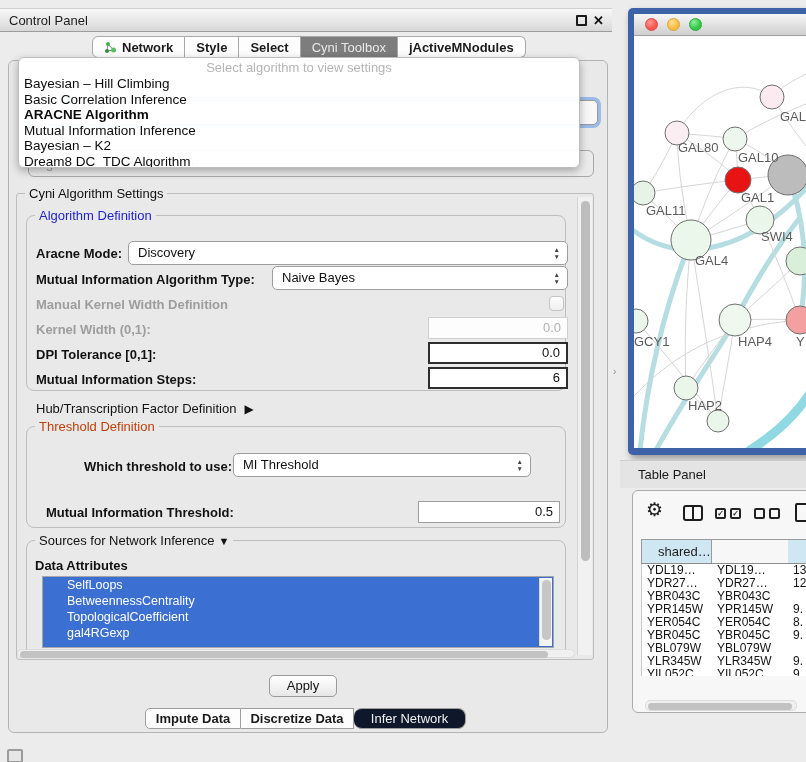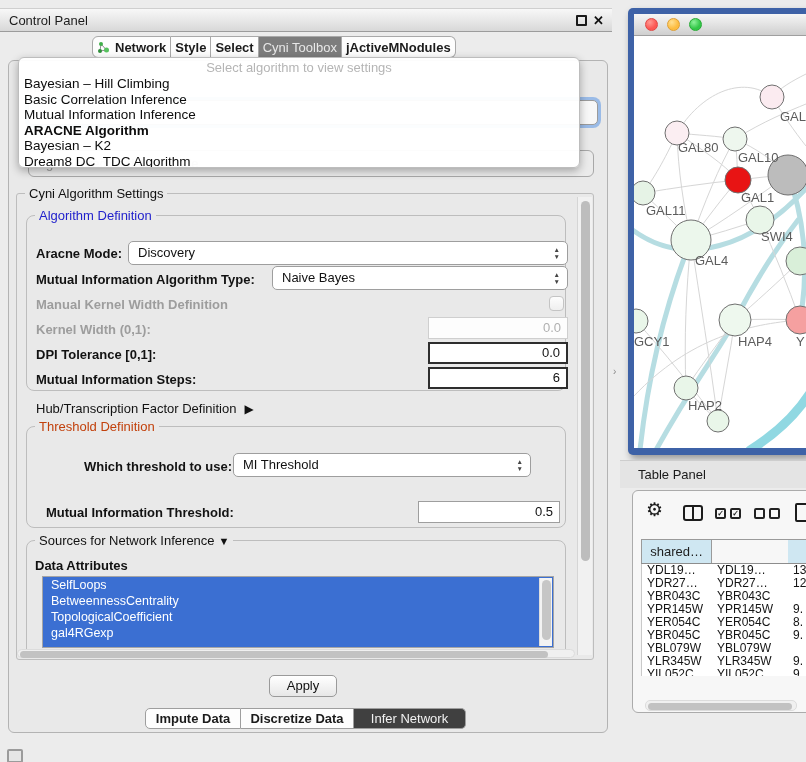--- a/index.html
+++ b/index.html
@@ -13,21 +13,21 @@
     background:linear-gradient(#f8f8f8,#d8d8d8); border-top:1px solid #cfcfcf;
     border-bottom:1px solid #9c9c9c; display:flex; align-items:center; }
   .titlebar .t { font-size:13px; color:#1c1c1c; padding-left:9px; flex:1; }
   .tb-ico { width:13px; height:13px; margin-right:6px; cursor:pointer; }
   .float-ico { border:2px solid #1a1a1a; width:11px; height:11px; border-radius:1px; }
   .close-ico { font-size:13px; font-weight:bold; color:#111; line-height:13px; }
 
   .tabrow { left:92px; top:36px; height:22px; display:flex; z-index:3; }
   .tab { background:#fdfdfd; border:1px solid #a9a9a9; border-left:none;
     font-size:13px; font-weight:bold; color:#1b1b1b; display:flex; align-items:center;
-    justify-content:center; padding:0 4px; cursor:pointer; }
+    justify-content:center; padding:0 11px; cursor:pointer; }
   .tab:first-child { border-left:1px solid #a9a9a9; border-radius:6px 0 0 6px; }
   .tab:last-child { border-radius:0 6px 6px 0; }
   .tab.sel { background:#7d7d7d; color:#e8e8e8; font-weight:normal; }
   .net-ico { margin-right:5px; display:inline-flex; }
 
   .outer-panel { left:8px; top:60px; width:600px; height:673px; background:#e9e9e9;
     border:1px solid #b3b3b3; border-radius:6px; }
 
   
   .ghost-label { color:#a9a9a9; font-size:13px; z-index:1; }
@@ -68,21 +68,21 @@
   .tfield.dark { border:2px solid #2e2e2e; line-height:18px; }
   .tfield.dis { border:1px solid #cfcfcf; background:#fdfdfd; color:#b0b0b0; }
   .cbox { position:absolute; width:15px; height:15px; border:1px solid #c4c4c4;
     border-radius:4px; background:linear-gradient(#fdfdfd,#efefef); }
   .arrow-r { display:inline-block; margin-left:8px; color:#111; font-size:12px; }
   .arrow-d { display:inline-block; margin-left:4px; color:#111; font-size:11px; }
   .plainlabel { position:absolute; font-size:13px; color:#121212; white-space:nowrap; }
 
   .attr-list { position:absolute; background:#fff; border:1px solid #a5a5a5; overflow:hidden; }
   .attr-item { height:16px; line-height:16px; font-size:12.5px; color:#fff;
-    background:#3b6fd2; padding-left:8px; cursor:pointer; white-space:nowrap; }
+    background:#3b6fd2; padding-left:24px; cursor:pointer; white-space:nowrap; }
   .list-vscroll { position:absolute; right:1px; top:1px; width:13px; bottom:1px;
     background:#f3f3f3; border-left:1px solid #ddd; }
   .list-vthumb { position:absolute; left:2px; top:2px; width:9px; height:60px;
     background:#c6c6c6; border-radius:5px; }
 
   .vscroll { left:577px; top:197px; width:15px; height:458px; background:#f1f1f1;
     border-left:1px solid #d5d5d5; z-index:2; }
   .vthumb { position:absolute; left:2.5px; top:4px; width:9px; height:360px;
     background:#bdbdbd; border-radius:5px; }
   .hscroll-track { position:absolute; background:#f0f0f0; border:1px solid #dcdcdc;
@@ -94,21 +94,21 @@
     background:linear-gradient(#ffffff,#e7e7e7); border:1px solid #9a9a9a;
     border-radius:5px; font-size:13px; color:#111; text-align:center; line-height:20px;
     cursor:pointer; }
 
   .bottom-tabs { left:145px; top:708px; height:21px; display:flex; z-index:3; }
   .btab { background:#fdfdfd; border:1px solid #9e9e9e; border-left:none; font-size:13px;
     font-weight:bold; color:#1b1b1b; display:flex; align-items:center; justify-content:center;
     cursor:pointer; }
   .btab:first-child { border-left:1px solid #9e9e9e; border-radius:5px 0 0 5px; }
   .btab:last-child { border-radius:0 5px 5px 0; }
-  .btab.sel { background:#404040; color:#f1f1f1; font-weight:normal; }
+  .btab.sel { background:#0f172a; color:#f1f1f1; font-weight:normal;border-radius:8px; }
 
   .mini-box { left:7px; top:749px; width:16px; height:14px; border:2px solid #9b9b9b;
     border-radius:2px; background:#e6e6e6; }
   .resize-chev { left:613px; top:366px; font-size:10px; color:#8a8a8a; }
 
   
   .net-frame { left:628px; top:8px; width:180px; height:447px; background:#3e62a7;
     border-top-left-radius:5px; border-bottom-left-radius:5px;
     box-shadow:2px 4px 7px rgba(0,0,0,.35); }
   .net-title { left:634px; top:14px; width:172px; height:22px;
@@ -134,21 +134,21 @@
   .gear { left:13px; top:7px; font-size:19px; }
   .split { left:50px; top:14px; width:20px; height:16px; border:2px solid #1c1c1c; border-radius:3px; }
   .split::after { content:""; position:absolute; left:7px; top:0; width:2px; height:12px; background:#1c1c1c; }
   .mini-check { width:11px; height:11px; border:2px solid #222; border-radius:2px;
     font-size:8px; line-height:8px; text-align:center; color:#222; font-weight:bold; }
   .doc-ico { left:162px; top:12px; width:15px; height:19px; border:2px solid #1c1c1c;
     border-radius:2px; }
   .tbl-header { position:absolute; left:8px; top:48px; display:flex; height:25px;
     border-top:1px solid #9a9a9a; border-bottom:1px solid #8d8d8d; border-left:1px solid #9a9a9a; }
   .th-cell { border-right:1px solid #9a9a9a; font-size:13px; color:#1e1e1e;
-    text-align:right; padding:4px 8px 0 4px; cursor:pointer; }
+    padding:4px 8px 0 16px; cursor:pointer; }
   .tbl-rows { position:absolute; left:8px; top:73px; width:210px; height:112px;
     overflow:hidden; background:#fff; border-left:1px solid #c9c9c9; }
   .trow { display:flex; height:13px; line-height:13px; cursor:pointer; }
   .tcell { font-size:12px; color:#141414; padding-left:5px; white-space:nowrap; overflow:hidden; }
 </style>
 </head>
 <body>
 
 <div id="screen">
 
@@ -188,22 +188,22 @@
 
   <div class="abs ghost-label" style="left:26px; top:80px;">Inference Algorithm</div>
   <div class="abs ghost-combo1"></div>
   <div class="abs ghost-combo2">gal-filtered sif default node</div>
 
   <div class="abs dropdown">
     <div class="dd-placeholder">Select algorithm to view settings</div>
     <div>
         <div class="dd-item">Bayesian – Hill Climbing</div>
         <div class="dd-item">Basic Correlation Inference</div>
+        <div class="dd-item bold">ARACNE Algorithm</div>
         <div class="dd-item">Mutual Information Inference</div>
-        <div class="dd-item bold">ARACNE Algorithm</div>
         <div class="dd-item">Bayesian – K2</div>
         <div class="dd-item">Dream8 DC_TDC Algorithm</div>
       </div>
   </div>
 
   <div class="abs settings-border">
     <span class="grp-label">Cyni Algorithm Settings</span>
   </div>
 
   <div class="abs settings-clip">

